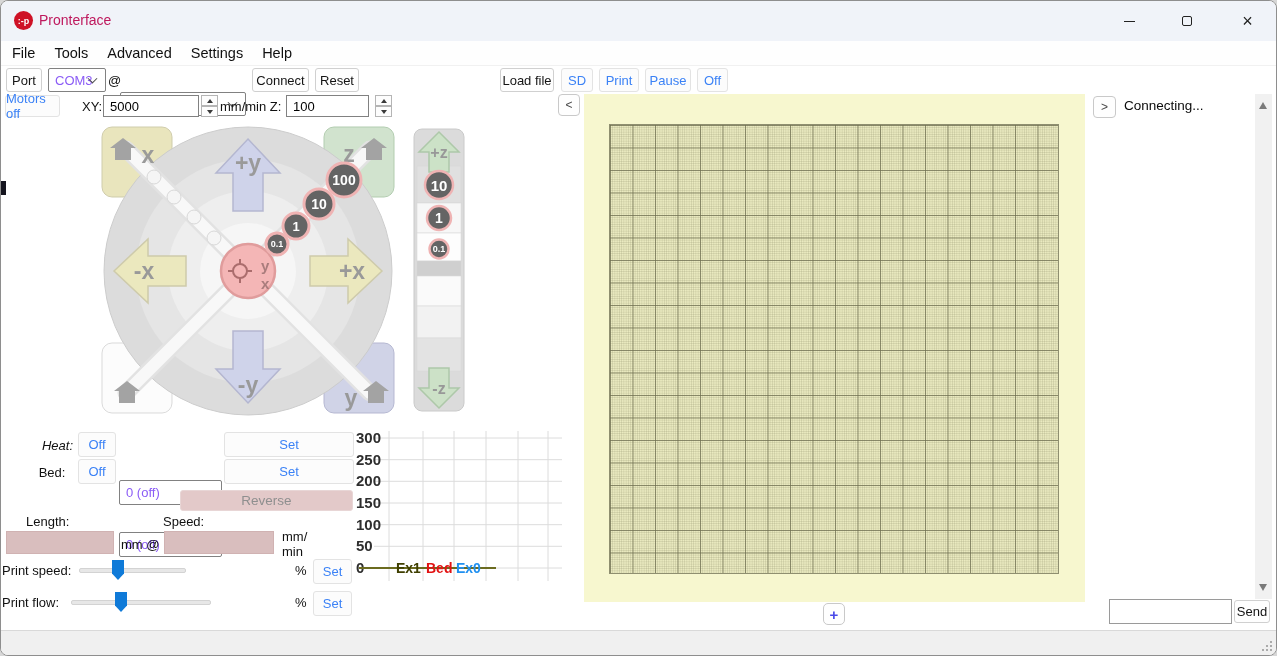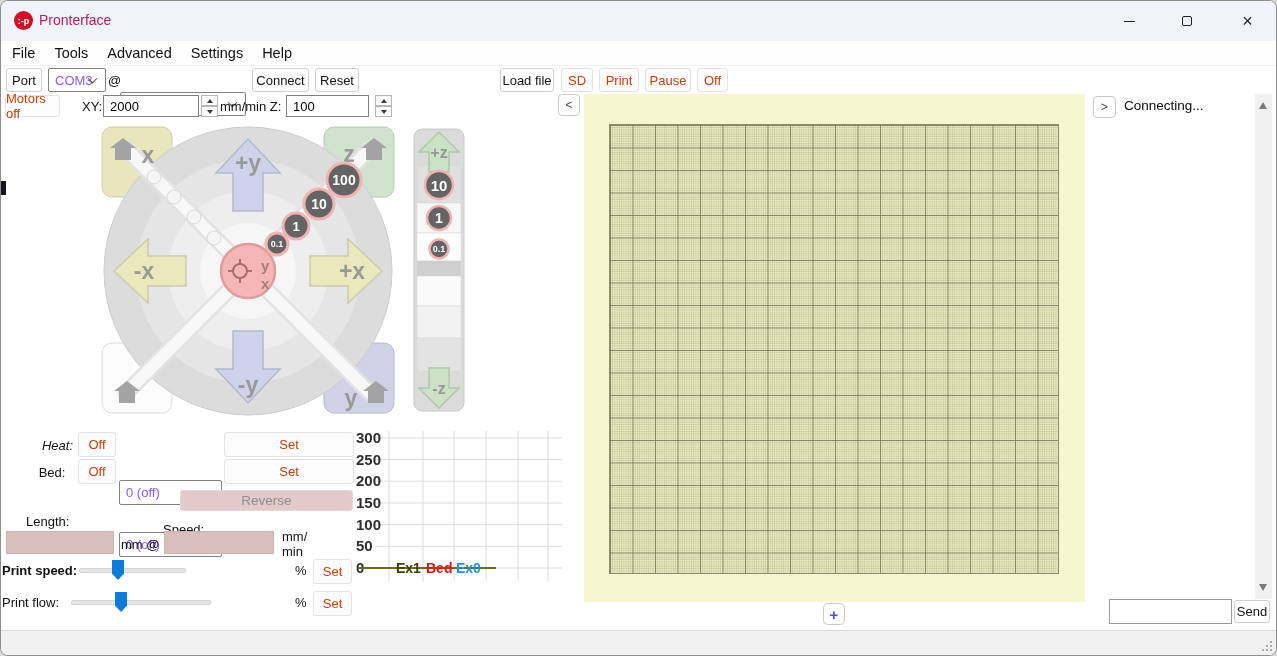--- a/index.html
+++ b/index.html
@@ -20,21 +20,21 @@
   .min-glyph { width:11px; height:1px; background:#222; }
   .max-glyph { width:10px; height:10px; border:1px solid #222; border-radius:2px; }
   .close-glyph { font-size:18px; line-height:1; }
   
   .menubar { left:0; top:40px; width:1277px; height:25px; background:#FEFEFE;
     border-bottom:1px solid #F1F1F1; display:flex; align-items:center; gap:19px; padding-left:11px; }
   .menubar span { font-size:14.5px; color:#101010; }
   
   .btn { background:#FEFEFE; border:1px solid #D0D0D0; border-radius:3px;
     font-size:13px; color:#141414; display:flex; align-items:center; justify-content:center; }
-  .btn.dis { color:#c2410c; border-color:#E3E3E3; background:#FCFCFC; }
+  .btn.dis { color:#3b82f6; border-color:#E3E3E3; background:#FCFCFC; }
   .selectbox { background:#FFF; border:1px solid #818181; border-radius:2px;
     font-size:13px; color:#8b5cf6; display:flex; align-items:center; padding-left:6px; position:relative; }
   .chev { position:absolute; right:9px; top:50%; width:7px; height:7px;
     border-right:1.4px solid #4A4A4A; border-bottom:1.4px solid #4A4A4A;
     transform:translateY(-70%) rotate(45deg); }
   .lbl { font-size:13px; color:#111; }
   .input { background:#FFF; border:1px solid #818181; font-size:13px; color:#000;
     padding-left:6px; display:flex; align-items:center; }
   .spinner { width:17px; height:22px; display:flex; flex-direction:column; }
   .spinner .cell { flex:1; background:#FDFDFD; border:1px solid #B5B5B5;
@@ -121,21 +121,21 @@
   <div class="abs btn" style="left:314px;top:67px;width:44px;height:24px;">Reset</div>
   <div class="abs btn" style="left:499px;top:67px;width:54px;height:24px;">Load file</div>
   <div class="abs btn dis" style="left:560px;top:67px;width:32px;height:24px;">SD</div>
   <div class="abs btn dis" style="left:598px;top:67px;width:40px;height:24px;">Print</div>
   <div class="abs btn dis" style="left:644px;top:67px;width:46px;height:24px;">Pause</div>
   <div class="abs btn dis" style="left:696px;top:67px;width:31px;height:24px;">Off</div>
 
   <div class="abs btn dis" style="left:4px;top:94px;width:55px;height:22px;">Motors off</div>
   <div class="abs lbl" style="left:81px;top:98px;">XY:</div>
   <div class="abs input" style="left:102px;top:94px;width:96px;height:22px;">
-      <span>2000</span>
+      <span>5000</span>
     </div>
   <div class="abs spinner" style="left:200px;top:94px;">
     <span class="cell">
         <i class="tri-up"></i>
       </span>
     <span class="cell">
         <i class="tri-dn"></i>
       </span>
   </div>
   <div class="abs lbl" style="left:219px;top:98px;">mm/min Z:</div>
@@ -287,28 +287,28 @@
   <div class="abs btn dis" style="left:77px;top:458px;width:38px;height:25px;">Off</div>
   <div class="abs selectbox" style="left:118px;top:458px;width:103px;height:25px;">
     <span>0 (off)</span>
     <span class="chev"></span>
   </div>
   <div class="abs btn dis" style="left:223px;top:458px;width:130px;height:25px;">Set</div>
 
   <div class="abs rosebtn" style="left:179px;top:489px;width:173px;height:21px;">Reverse</div>
 
   <div class="abs lbl" style="left:25px;top:513px;">Length:</div>
-  <div class="abs lbl" style="left:162px;top:513px;margin-top:8px;">Speed:</div>
+  <div class="abs lbl" style="left:162px;top:513px;">Speed:</div>
   <div class="abs input roseinput" style="left:5px;top:530px;width:108px;height:23px;"></div>
   <div class="abs lbl" style="left:120px;top:536px;">mm @</div>
   <div class="abs input roseinput" style="left:163px;top:530px;width:110px;height:23px;"></div>
   <div class="abs lbl" style="left:281px;top:528px;">mm/</div>
   <div class="abs lbl" style="left:281px;top:543px;">min</div>
 
-  <div class="abs lbl" style="left:1px;top:562px;font-weight:bold;">Print speed:</div>
+  <div class="abs lbl" style="left:1px;top:562px;">Print speed:</div>
   <div class="abs track" style="left:78px;top:567px;width:107px;height:5px;"></div>
   <div class="abs thumb" style="left:111px;top:559px;width:12px;height:20px;"></div>
   <div class="abs lbl" style="left:294px;top:562px;">%</div>
   <div class="abs btn dis" style="left:312px;top:558px;width:39px;height:25px;">Set</div>
 
   <div class="abs lbl" style="left:1px;top:594px;">Print flow:</div>
   <div class="abs track" style="left:70px;top:599px;width:140px;height:5px;"></div>
   <div class="abs thumb" style="left:114px;top:591px;width:12px;height:20px;"></div>
   <div class="abs lbl" style="left:294px;top:594px;">%</div>
   <div class="abs btn dis" style="left:312px;top:590px;width:39px;height:25px;">Set</div>

